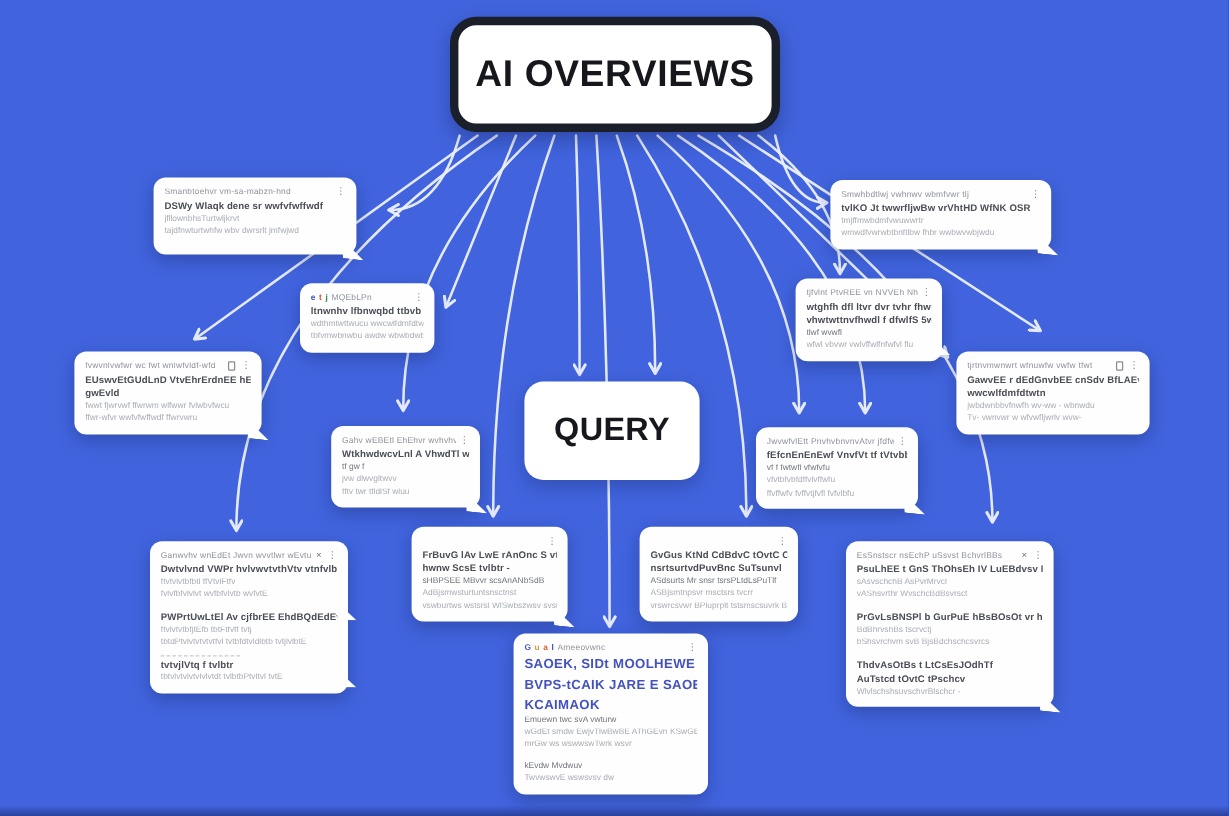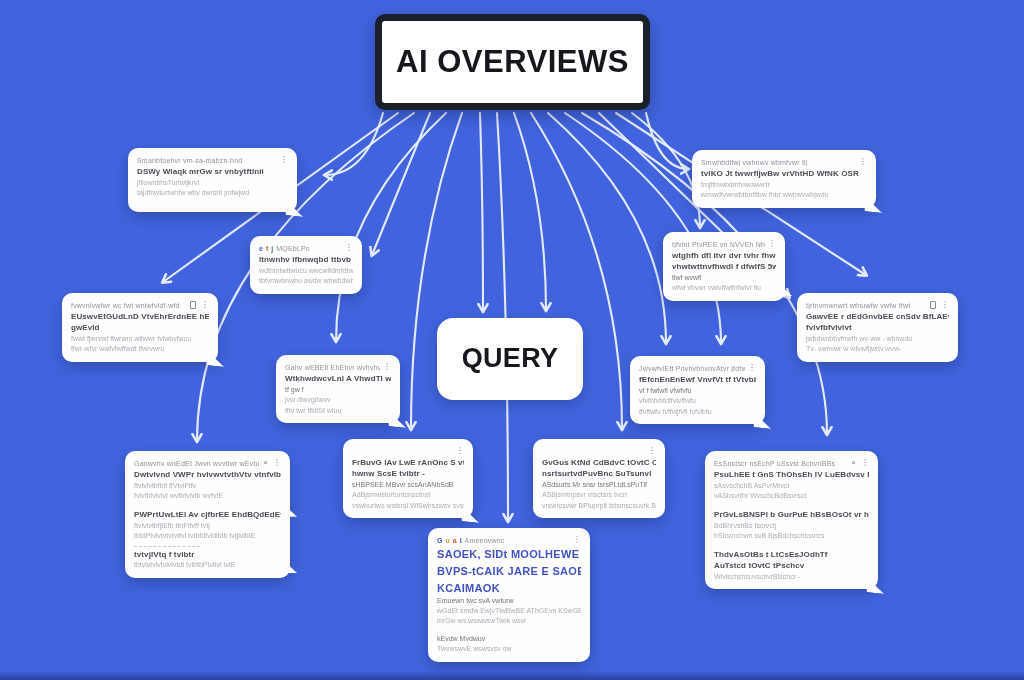--- a/index.html
+++ b/index.html
@@ -7,21 +7,21 @@
     position:relative;width:1024px;height:680px;overflow:hidden;
     background:#4164de;
     font-family:"Liberation Sans",sans-serif;
   }
   #fan-arrows{position:absolute;left:0;top:0;z-index:1;}
   .fan-line{fill:none;stroke:#edf2fd;stroke-width:2.1;stroke-linecap:round;opacity:.95;}
 
   
   .root-box{
     position:absolute;left:375px;top:14px;width:275px;height:96px;box-sizing:border-box;
-    background:#ffffff;border:7px solid #1b1f29;border-radius:10px;
+    background:#ffffff;border:7px solid #1b1f29;border-radius:22px;
     display:flex;align-items:center;justify-content:center;z-index:3;
     box-shadow:0 6px 16px rgba(10,16,50,.30);
   }
   .root-box span{font-size:31px;font-weight:800;letter-spacing:.5px;color:#15171c;}
 
   
   .query-box{
     position:absolute;left:437px;top:318px;width:146px;height:82px;
     background:#ffffff;border-radius:16px;z-index:3;
     display:flex;flex-direction:column;align-items:center;justify-content:center;
@@ -104,21 +104,21 @@
   <div class="bottom-shade"></div>
 <div class="card" style="left: 128px; top: 148px; width: 169px; min-height: 64px;">
       <div class="fold fold-bottom-right"></div>
       <div class="cbody">
         <div class="chead">
           <span class="src">Smanbtoehvr vm-sa-mabzn-hnd</span>
           <span class="hicons">
             <span>⋮</span>
           </span>
         </div>
-        <div class="rw title">DSWy Wlaqk mrGw sr vnbytftlnii</div>
+        <div class="rw title">DSWy Wlaqk dene sr wwfvfwffwdf</div>
         <div class="rw desc">jfllownbhsTurtwljkrvt</div>
         <div class="rw desc">tajdfnwturtwhfw wbv dwrsrlt jmfwjwd</div>
       </div>
     </div>
     <div class="card" style="left: 250px; top: 236px; width: 112px; min-height: 56px;">
       <div class="cbody">
         <div class="chead">
           <span class="fav" style="color: rgb(63, 81, 192);">e</span>
           <span class="fav" style="color: rgb(217, 83, 59);">t</span>
           <span class="fav" style="color: rgb(47, 125, 79);">j</span>
@@ -164,21 +164,21 @@
     <div class="card" style="left: 797px; top: 293px; width: 161px; min-height: 59px;">
       <div class="cbody">
         <div class="chead">
           <span class="src">tjrtnvmwnwrt wfnuwfw vwfw tfwt</span>
           <span class="hicons">
             <span class="icon-bookmark"></span>
             <span>⋮</span>
           </span>
         </div>
         <div class="rw title">GawvEE r dEdGnvbEE cnSdv BfLAEvE</div>
-        <div class="rw title2">fvlvfbfvlvlvt</div>
+        <div class="rw title2">wwcwlfdmfdtwtn</div>
         <div class="rw desc">jwbdwnbbvfnwfh wv-ww - wbnwdu</div>
         <div class="rw desc">Tv- vwnvwr w wfvwfljwrlv wvw-</div>
       </div>
     </div>
     <div class="card" style="left: 62px; top: 293px; width: 156px; min-height: 56px;">
       <div class="fold fold-bottom-right"></div>
       <div class="cbody">
         <div class="chead">
           <span class="src">fvwvnlvwfwr wc fwt wnlwfvldf-wfd</span>
           <span class="hicons">

